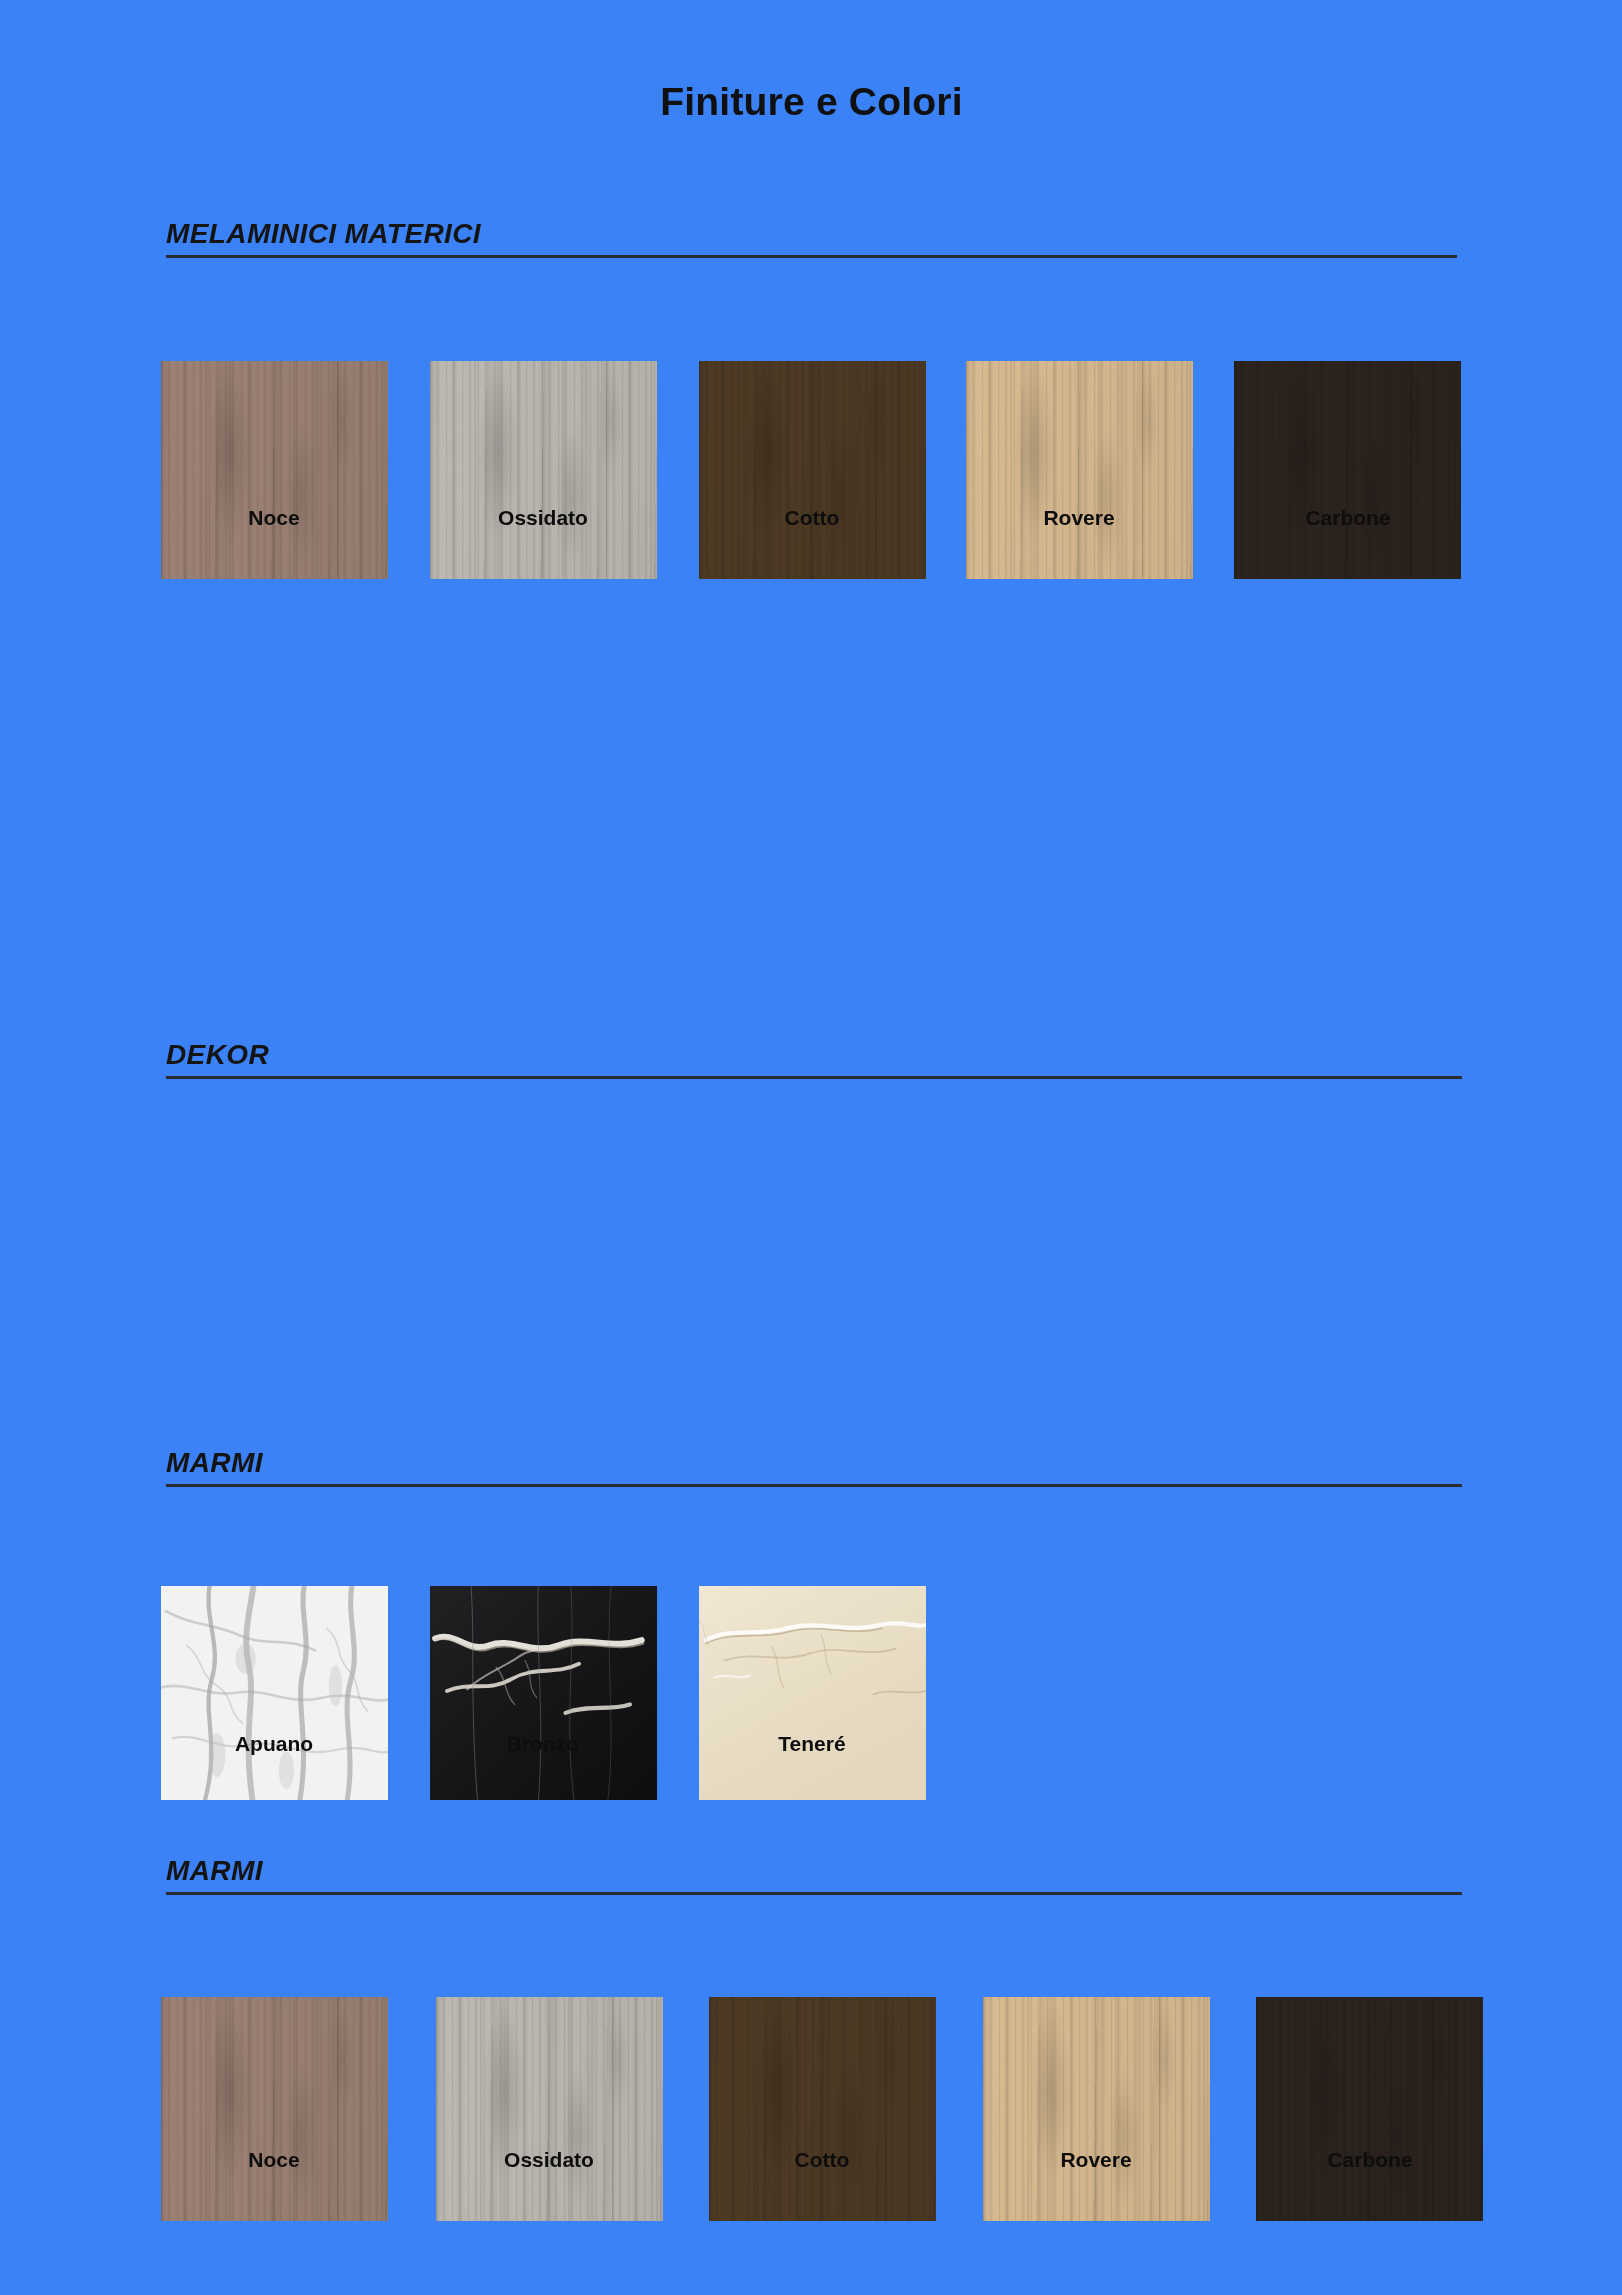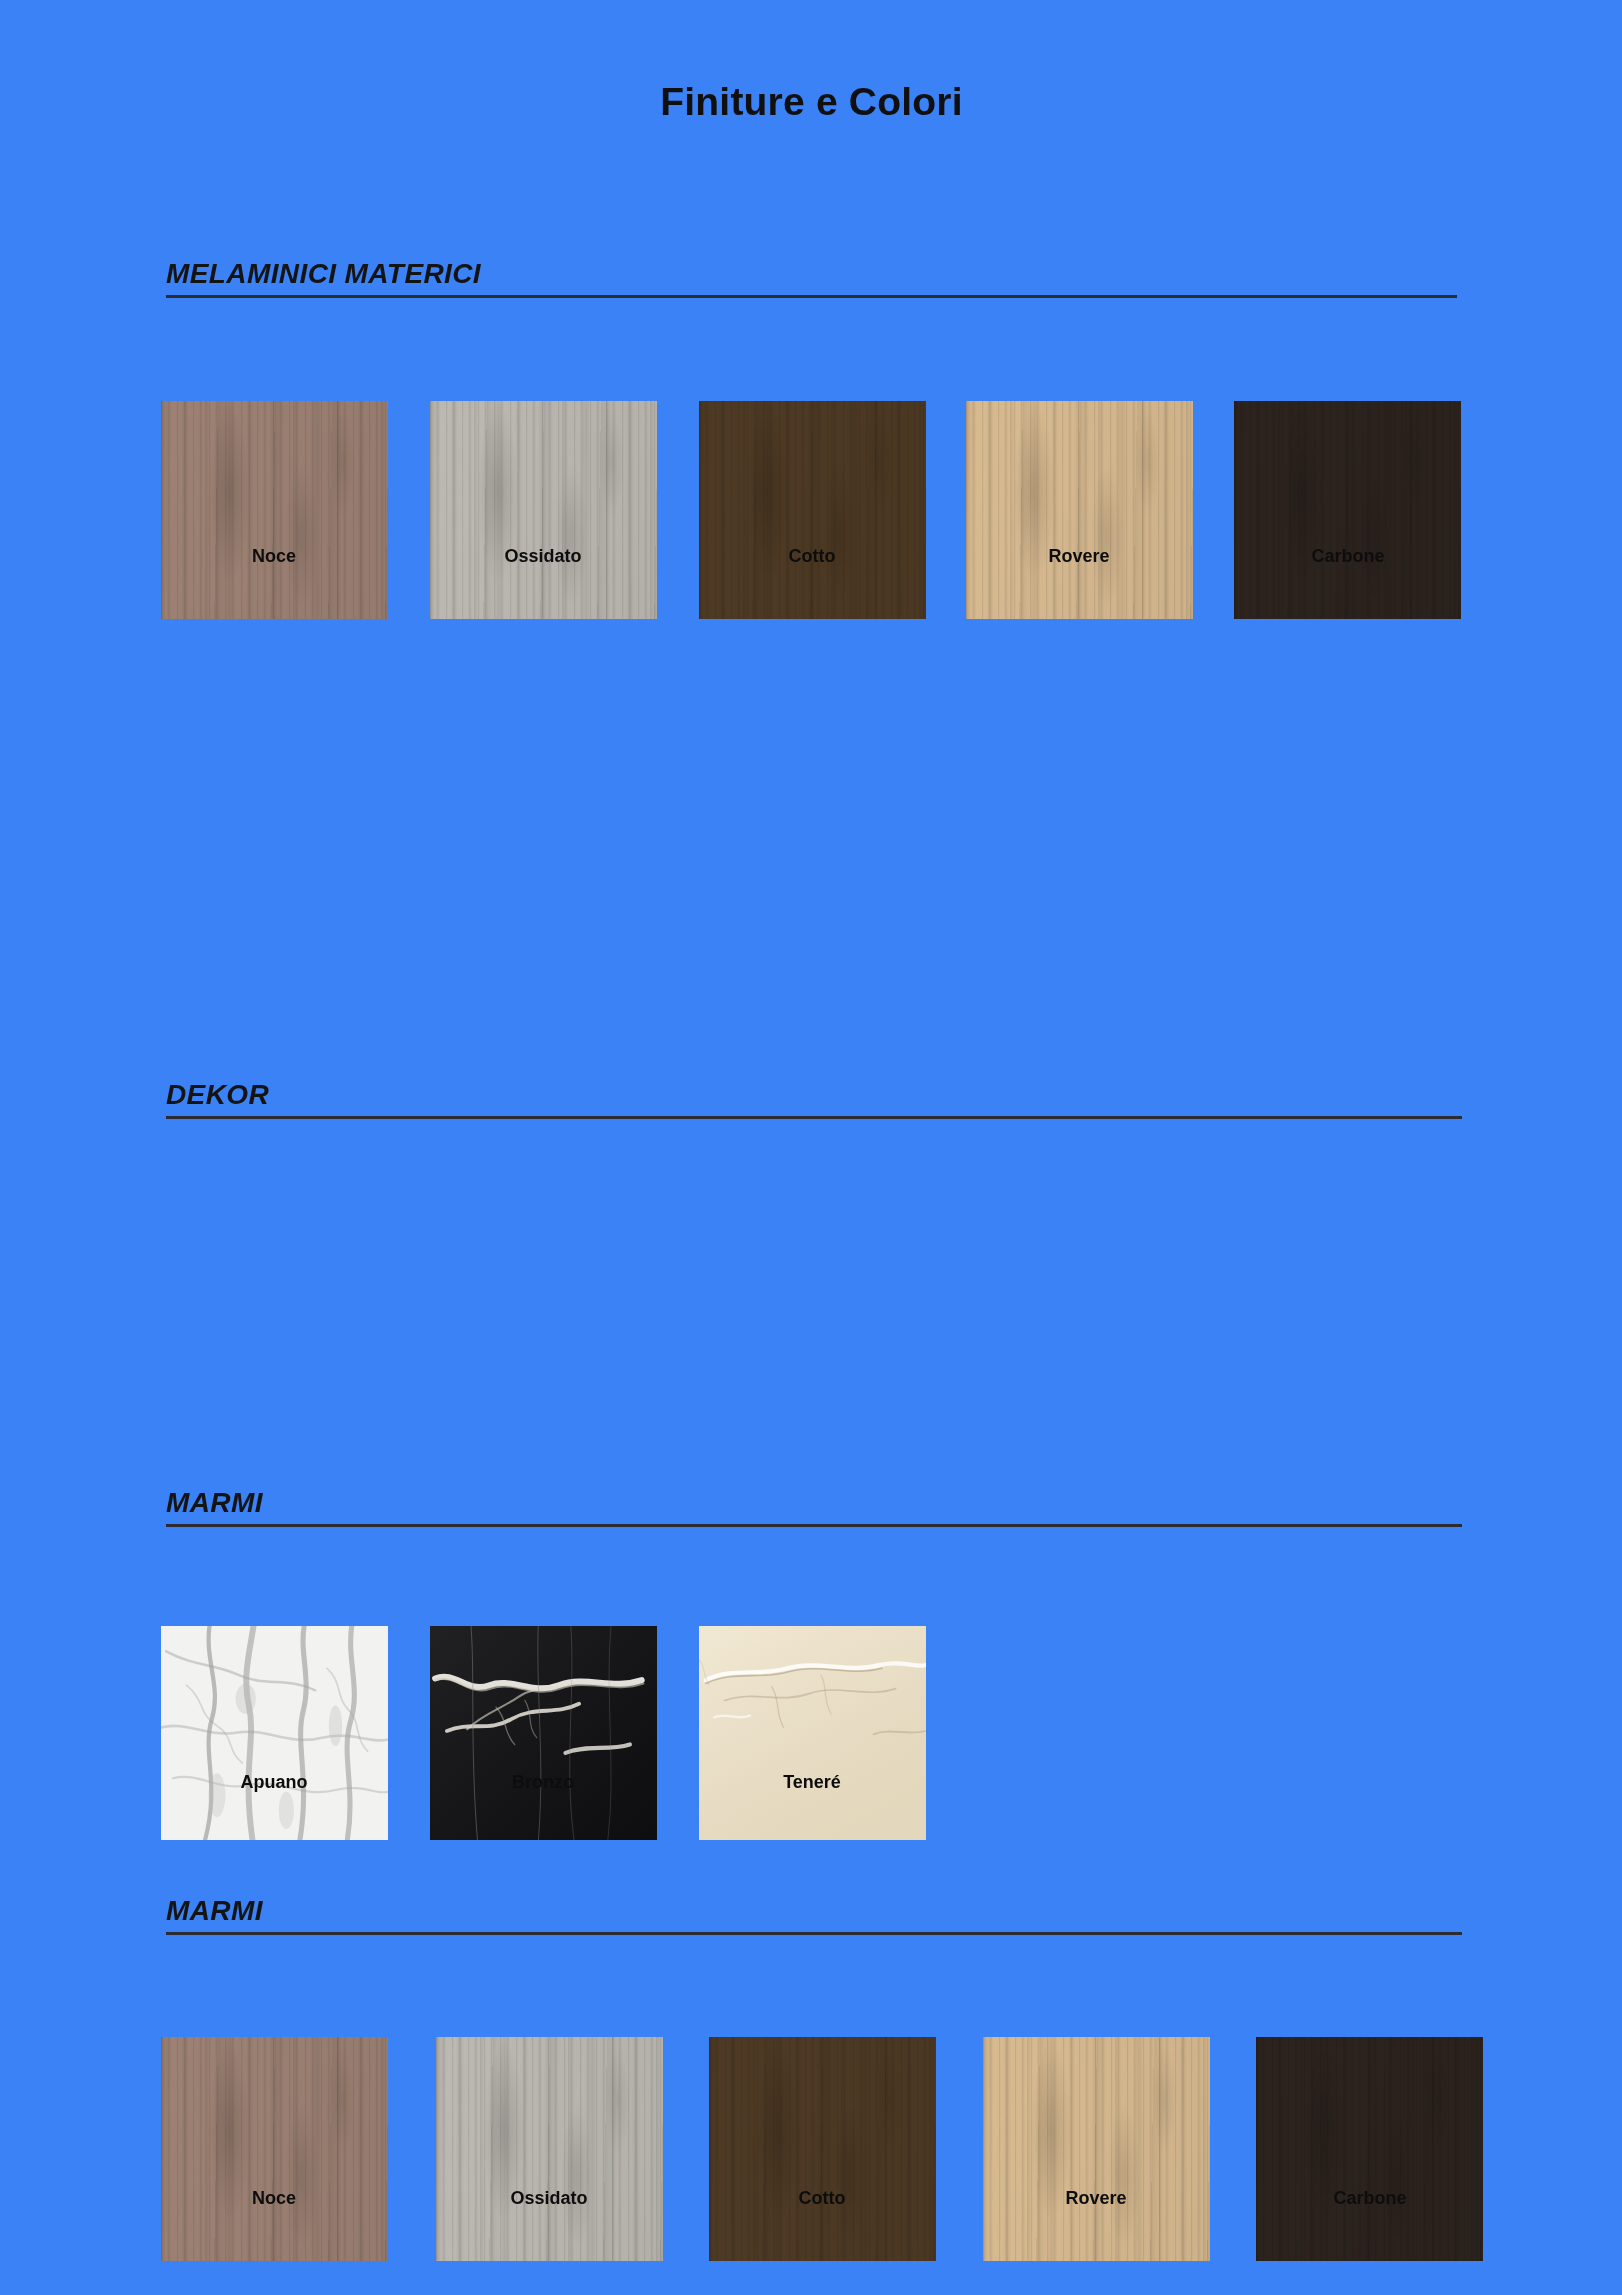--- a/index.html
+++ b/index.html
@@ -35,21 +35,20 @@
     font-weight: bold;
     letter-spacing: 0.2px;
     color: #101010;
   }
 
   
   .section {
     position: absolute;
     left: 0;
     width: 1361px;
-    margin-top: 40px;
   }
   .section-header {
     position: relative;
     margin-left: 166px;
     height: 44px;
   }
   .section-title {
     font-size: 28px;
     font-weight: bold;
     font-style: italic;
@@ -82,21 +81,21 @@
     box-sizing: border-box;
     background-color: #ccc;
     position: relative;
     overflow: hidden;
   }
   .swatch-label {
     position: absolute;
     left: 50%;
     transform: translateX(-50%);
     white-space: nowrap;
-    font-size: 18px;
+    font-size: 21px;
     font-weight: bold;
     color: #0d0d0d;
   }
 
   
   .wood {
     background-blend-mode: overlay, overlay, multiply, normal;
   }
   .wood::before {
     content: "";

